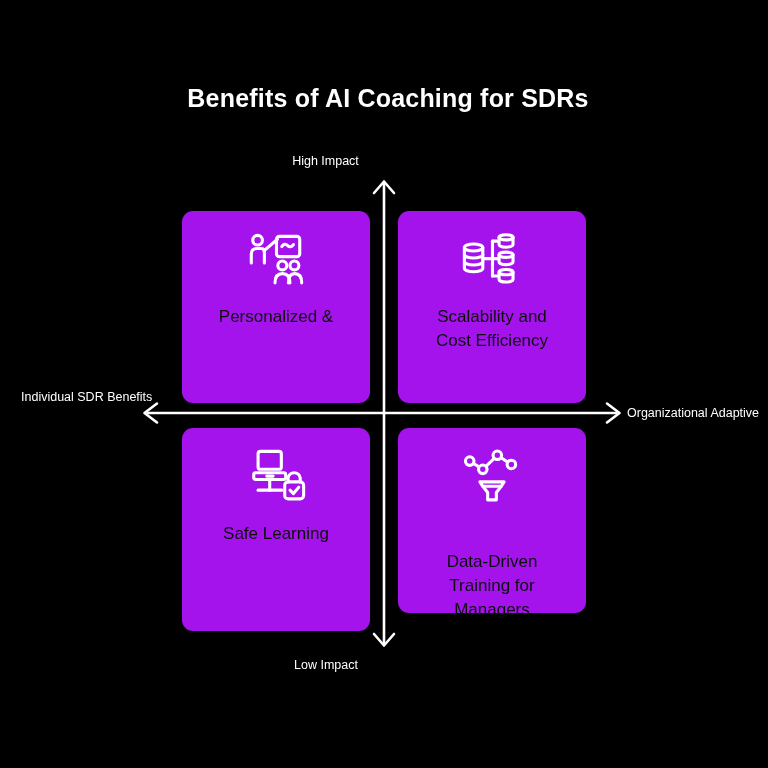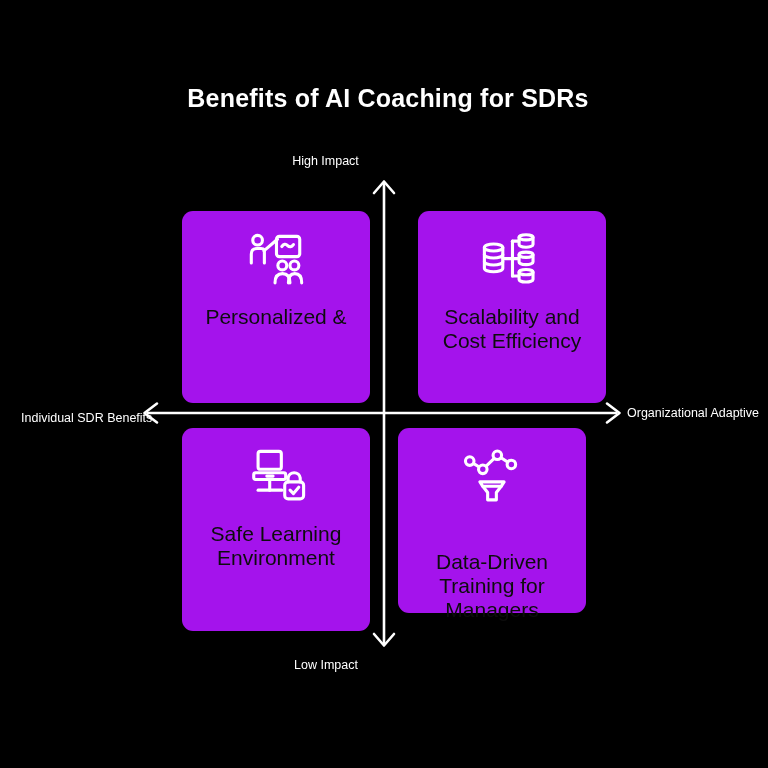--- a/index.html
+++ b/index.html
@@ -30,40 +30,40 @@
   }
   .axes-svg{position:absolute;left:0;top:0;width:768px;height:768px;color:var(--axis-stroke);}
   .axis-label{
     position:absolute;
     font-size:12.5px;font-weight:400;
     color:var(--label-text);
     white-space:nowrap;
   }
   .axis-label.top{left:0;width:651px;text-align:center;top:154px;}
   .axis-label.bottom{left:0;width:652px;text-align:center;top:658px;}
-  .axis-label.left{top:411px;left:21px;}
+  .axis-label.left{top:390px;left:21px;}
   .axis-label.right{top:406px;left:627px;}
   .card{
     position:absolute;
     width:188px;
     background:var(--quadrant-fill);
     border-radius:11px;
     display:flex;flex-direction:column;align-items:center;
     padding-top:20px;
   }
   .card.tl{left:182px;top:211px;height:192px;}
-  .card.tr{left:398px;top:211px;height:192px;margin-left:20px;}
+  .card.tr{left:398px;top:211px;height:192px;}
   .card.bl{left:182px;top:428px;height:203px;}
   .card.br{left:398px;top:428px;height:185px;gap:28px;}
   .card .icon{width:62px;height:62px;color:var(--icon-stroke);}
   .card .icon svg{width:62px;height:62px;display:block;}
   .card-text{
     margin-top:12px;
     text-align:center;
-    font-size:21px;line-height:24px;
+    font-size:17px;line-height:24px;
     color:var(--quadrant-text);
   }
   .card-text span{display:block;}
   .node-dot{fill:var(--quadrant-fill,#A413EC);}
 </style>
 </head>
 <body>
 
 <div class="canvas">
 
@@ -139,21 +139,20 @@
         <path d="M22.5 29 H29"></path>
         <path d="M25.5 32.5 V43.5"></path>
         <path d="M13.5 43.5 H38"></path>
         <path d="M44.5 35 V31 A6.3 6.3 0 0 1 57 31 V35"></path>
         <rect x="41" y="35" width="19.5" height="17.5" rx="3.5"></rect>
         <path d="M46.5 43.5 L50 47 L55.5 40.5"></path>
       </svg>
     </div>
     <div class="card-text">
       <span>Safe Learning</span>
-      <span>Environment</span>
     </div>
   </div>
 
   <div class="card br">
     <div class="icon">
       <svg viewBox="0 0 64 64" fill="none" stroke="currentColor" stroke-width="3.2" stroke-linecap="round" stroke-linejoin="round">
         <path d="M9 13.5 L22.5 22"></path>
         <path d="M22.5 22 L37.5 7.5"></path>
         <path d="M37.5 7.5 L52 17"></path>
         <circle class="node-dot" cx="9" cy="13.5" r="4.4"></circle>

